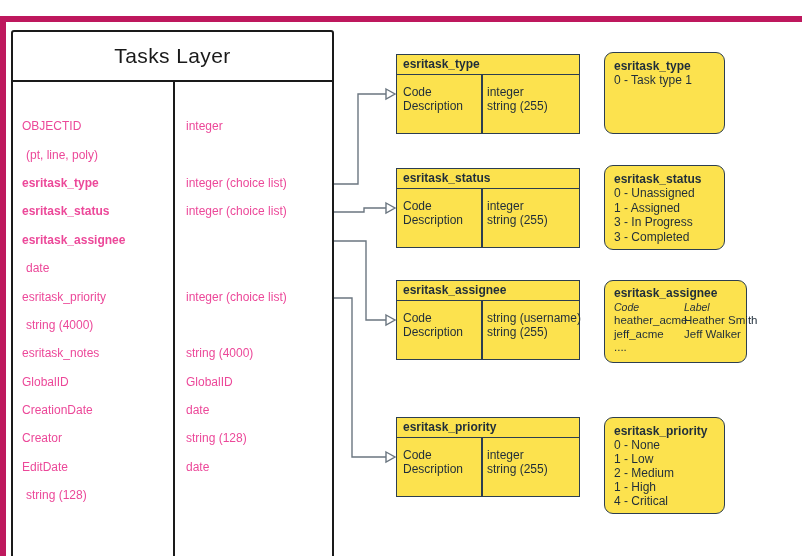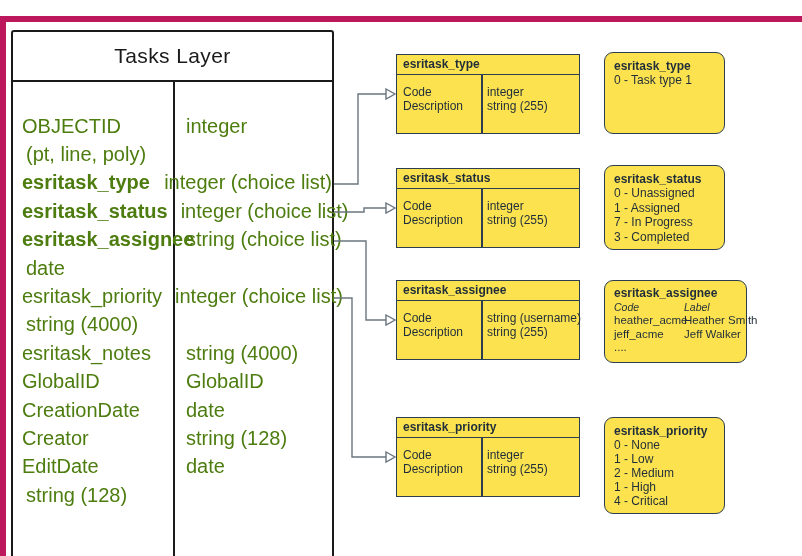--- a/index.html
+++ b/index.html
@@ -13,21 +13,21 @@
     position:absolute;left:5px;top:8px;width:323px;height:538px;
     background:#fff;border:2px solid #1a1a1a;border-radius:3px;box-sizing:border-box;
   }
   .tasks-title{
     height:48px;display:flex;align-items:center;justify-content:center;
     font-size:21px;color:#1a1a1a;border-bottom:2px solid #1a1a1a;letter-spacing:.4px;
   }
   .tasks-body{position:absolute;top:50px;left:0;right:0;bottom:0;}
   .col-divider{position:absolute;left:160px;top:0;bottom:0;width:2px;background:#1a1a1a;}
   .tasks-rows{position:absolute;top:30px;left:0;right:0;}
-  .trow{display:flex;height:28.4px;align-items:center;font-size:20px;color:#4d7c0f;}
+  .trow{display:flex;height:28.4px;align-items:center;font-size:12px;color:#ec4899;}
   .trow .fname{width:160px;padding-left:9px;box-sizing:border-box;white-space:nowrap;}
   .trow .ftype{padding-left:13px;white-space:nowrap;}
   .bold{font-weight:bold;}
 
   
   .uml{
     position:absolute;left:390px;width:184px;height:80px;background:#FCE24E;
     border:1.6px solid #2C3E50;box-sizing:border-box;color:#1f2d3a;
   }
   .uml-title{
@@ -81,21 +81,20 @@
         <div class="trow">
             <span class="fname bold">esritask_type</span>
             <span class="ftype">integer (choice list)</span>
           </div>
         <div class="trow">
             <span class="fname bold">esritask_status</span>
             <span class="ftype">integer (choice list)</span>
           </div>
         <div class="trow">
             <span class="fname bold">esritask_assignee</span>
-            <span class="ftype">string (choice list)</span>
           </div>
         <div class="trow">
             <span class="ftype">date</span>
           </div>
         <div class="trow">
             <span class="fname">esritask_priority</span>
             <span class="ftype">integer (choice list)</span>
           </div>
         <div class="trow">
             <span class="ftype">string (4000)</span>
@@ -200,21 +199,21 @@
 
   <div class="domain domain-type">
     <div class="dtitle">esritask_type</div>
     <div>0 - Task type 1</div>
   </div>
 
   <div class="domain domain-status">
     <div class="dtitle">esritask_status</div>
     <div>0 - Unassigned</div>
     <div>1 - Assigned</div>
-    <div>7 - In Progress</div>
+    <div>3 - In Progress</div>
     <div>3 - Completed</div>
   </div>
 
   <div class="domain domain-assignee">
     <div class="dtitle">esritask_assignee</div>
     <div class="assignee-grid">
       <span class="assignee-head">Code</span>
       <span class="assignee-head">Label</span>
       <span class="assignee-cell">heather_acme</span>
       <span class="assignee-cell">Heather Smith</span>

